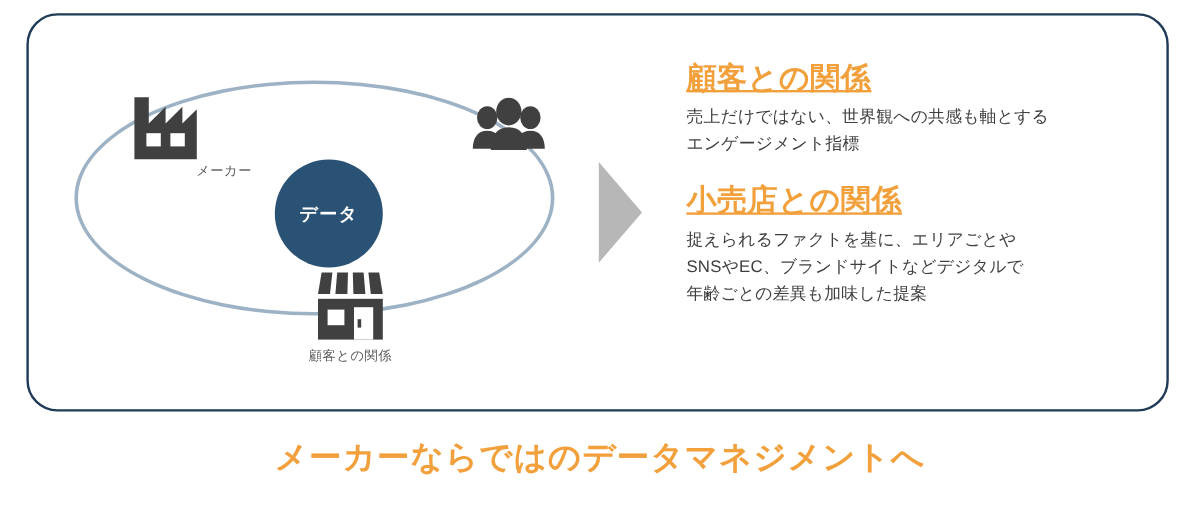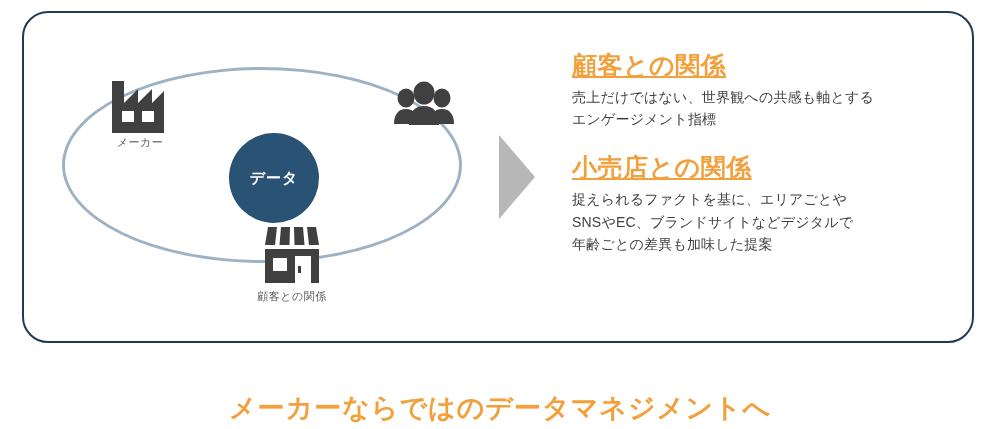--- a/index.html
+++ b/index.html
@@ -57,21 +57,21 @@
     color: #595959;
     letter-spacing: 0.5px;
     white-space: nowrap;
     margin-top: 2px;
   }
   .node-icon {
     display: block;
     margin: 0 auto;
   }
 
-  #node-maker   { left: 46px;  top: 48px;  width: 140px; }
+  #node-maker   { left: 46px;  top: 48px;  width: 140px; text-align: right; }
   #node-customer{ left: 340px; top: 68px;  width: 120px; }
   #node-retail  { left: 198px; top: 212px; width: 140px; }
 
   
   #data-circle {
     position: absolute;
     left: 205px;
     top: 120px;
     width: 90px;
     height: 90px;
@@ -127,21 +127,21 @@
     font-size: 14px;
     line-height: 1.62;
     letter-spacing: 0.2px;
     white-space: nowrap;
   }
 
   
   #caption {
     position: absolute;
     left: 0;
-    top: 390px;
+    top: 363px;
     width: 1000px;
     text-align: center;
     color: #f2a03c;
     font-size: 27px;
     font-weight: bold;
     letter-spacing: 1px;
   }
 </style>
 </head>
 <body>

